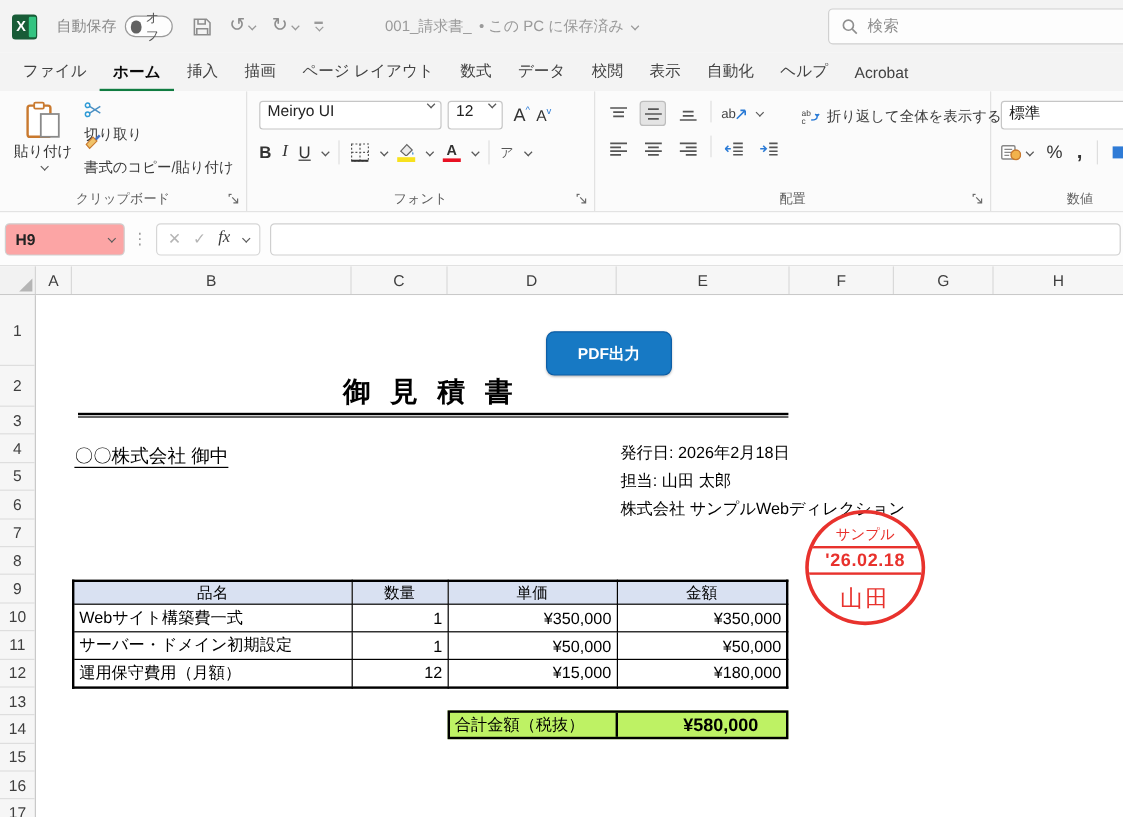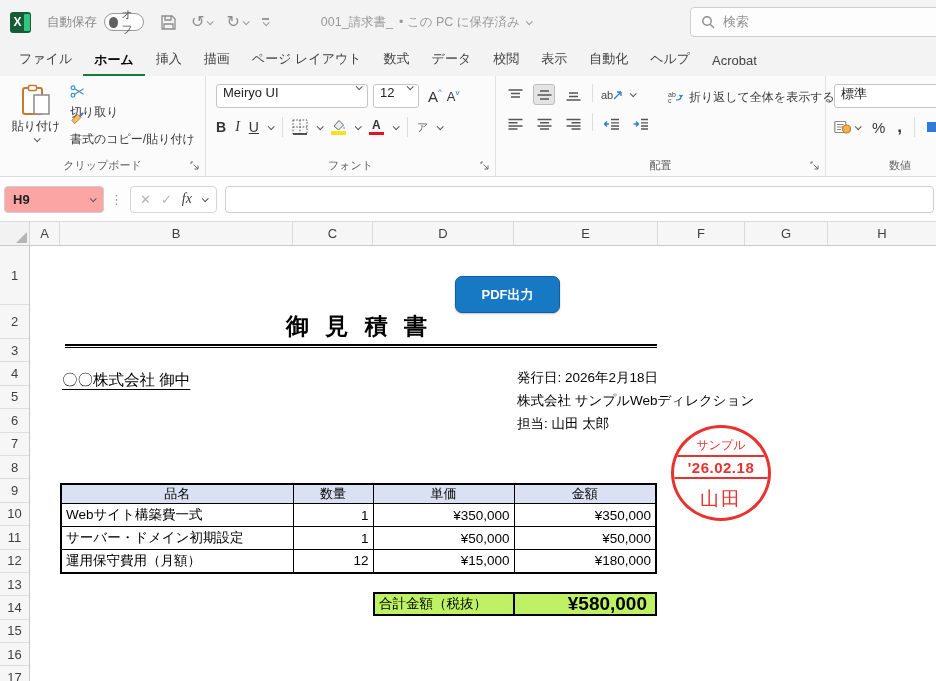--- a/index.html
+++ b/index.html
@@ -123,21 +123,21 @@
   table.items { border:2px solid #000; }
   table.items th { background:#d9e1f2; height:19px; font-size:13px; text-align:center; color:#000; }
   table.items td { height:23px; font-size:13.5px; color:#000; padding:0 4px; }
   td.tl { text-align:left; } td.tr { text-align:right; }
 
   .totalrow { position:absolute; left:343px; top:346px; width:284px; height:24px; display:flex;
     border:2px solid #000; background:#bef264; }
   .totalrow .lab { width:140px; border-right:2px solid #000; display:flex; align-items:center;
     padding-left:4px; font-size:13.5px; color:#000; }
   .totalrow .val { flex:1; display:flex; align-items:center; justify-content:flex-end;
-    padding-right:8px; font-size:19px; font-weight:bold; color:#000; }
+    padding-right:23px; font-size:15px; font-weight:bold; color:#000; }
 
   svg { display:block; }
 </style>
 </head>
 <body>
 
 <div class="app">
 
   <div class="titlebar">
     <div class="xl-logo"></div>
@@ -461,22 +461,22 @@
 
       <div class="pdf-btn">PDF出力</div>
 
       <div class="doc-h1">御 見 積 書</div>
       <div class="doc-rule"></div>
 
       <div class="recipient">〇〇株式会社 御中</div>
 
       <div class="issuer">
         <div>発行日: 2026年2月18日</div>
+        <div>担当: 山田 太郎</div>
         <div>株式会社 サンプルWebディレクション</div>
-        <div>担当: 山田 太郎</div>
       </div>
 
       <div class="stamp">
         <div class="s1">サンプル</div>
         <div class="s2">'26.02.18</div>
         <div class="s3">山田</div>
       </div>
 
       <table class="items">
         <colgroup>

